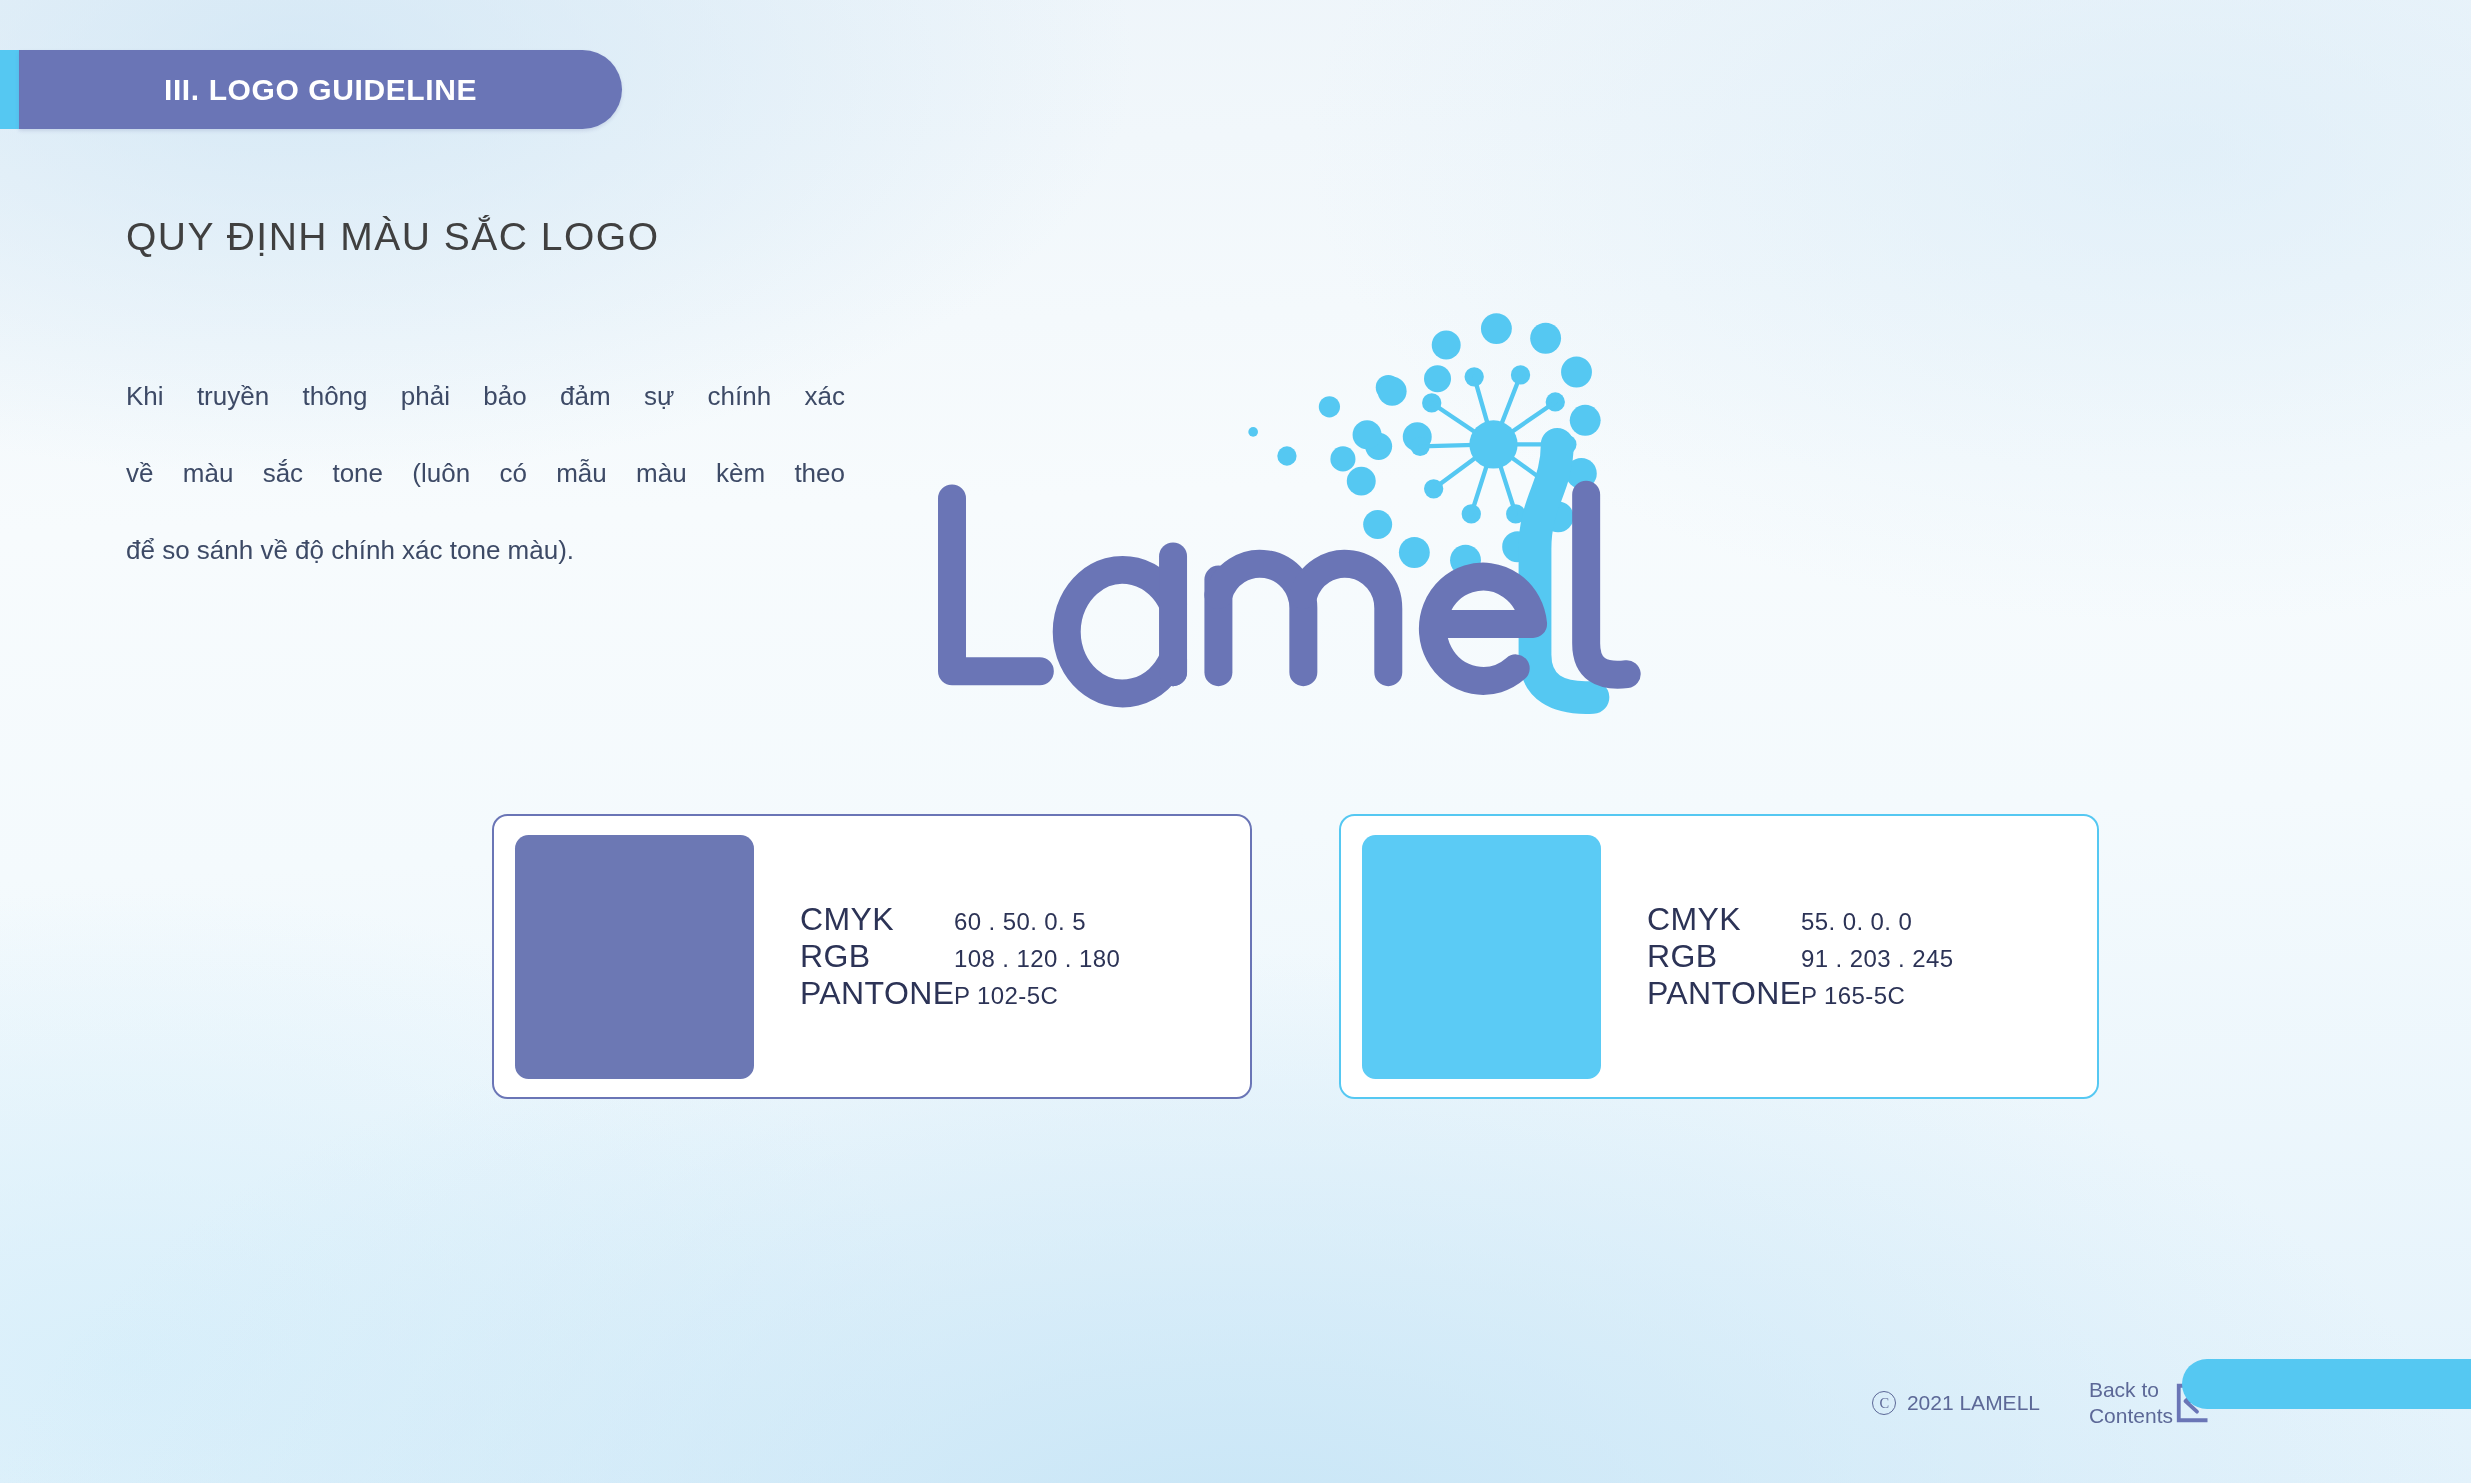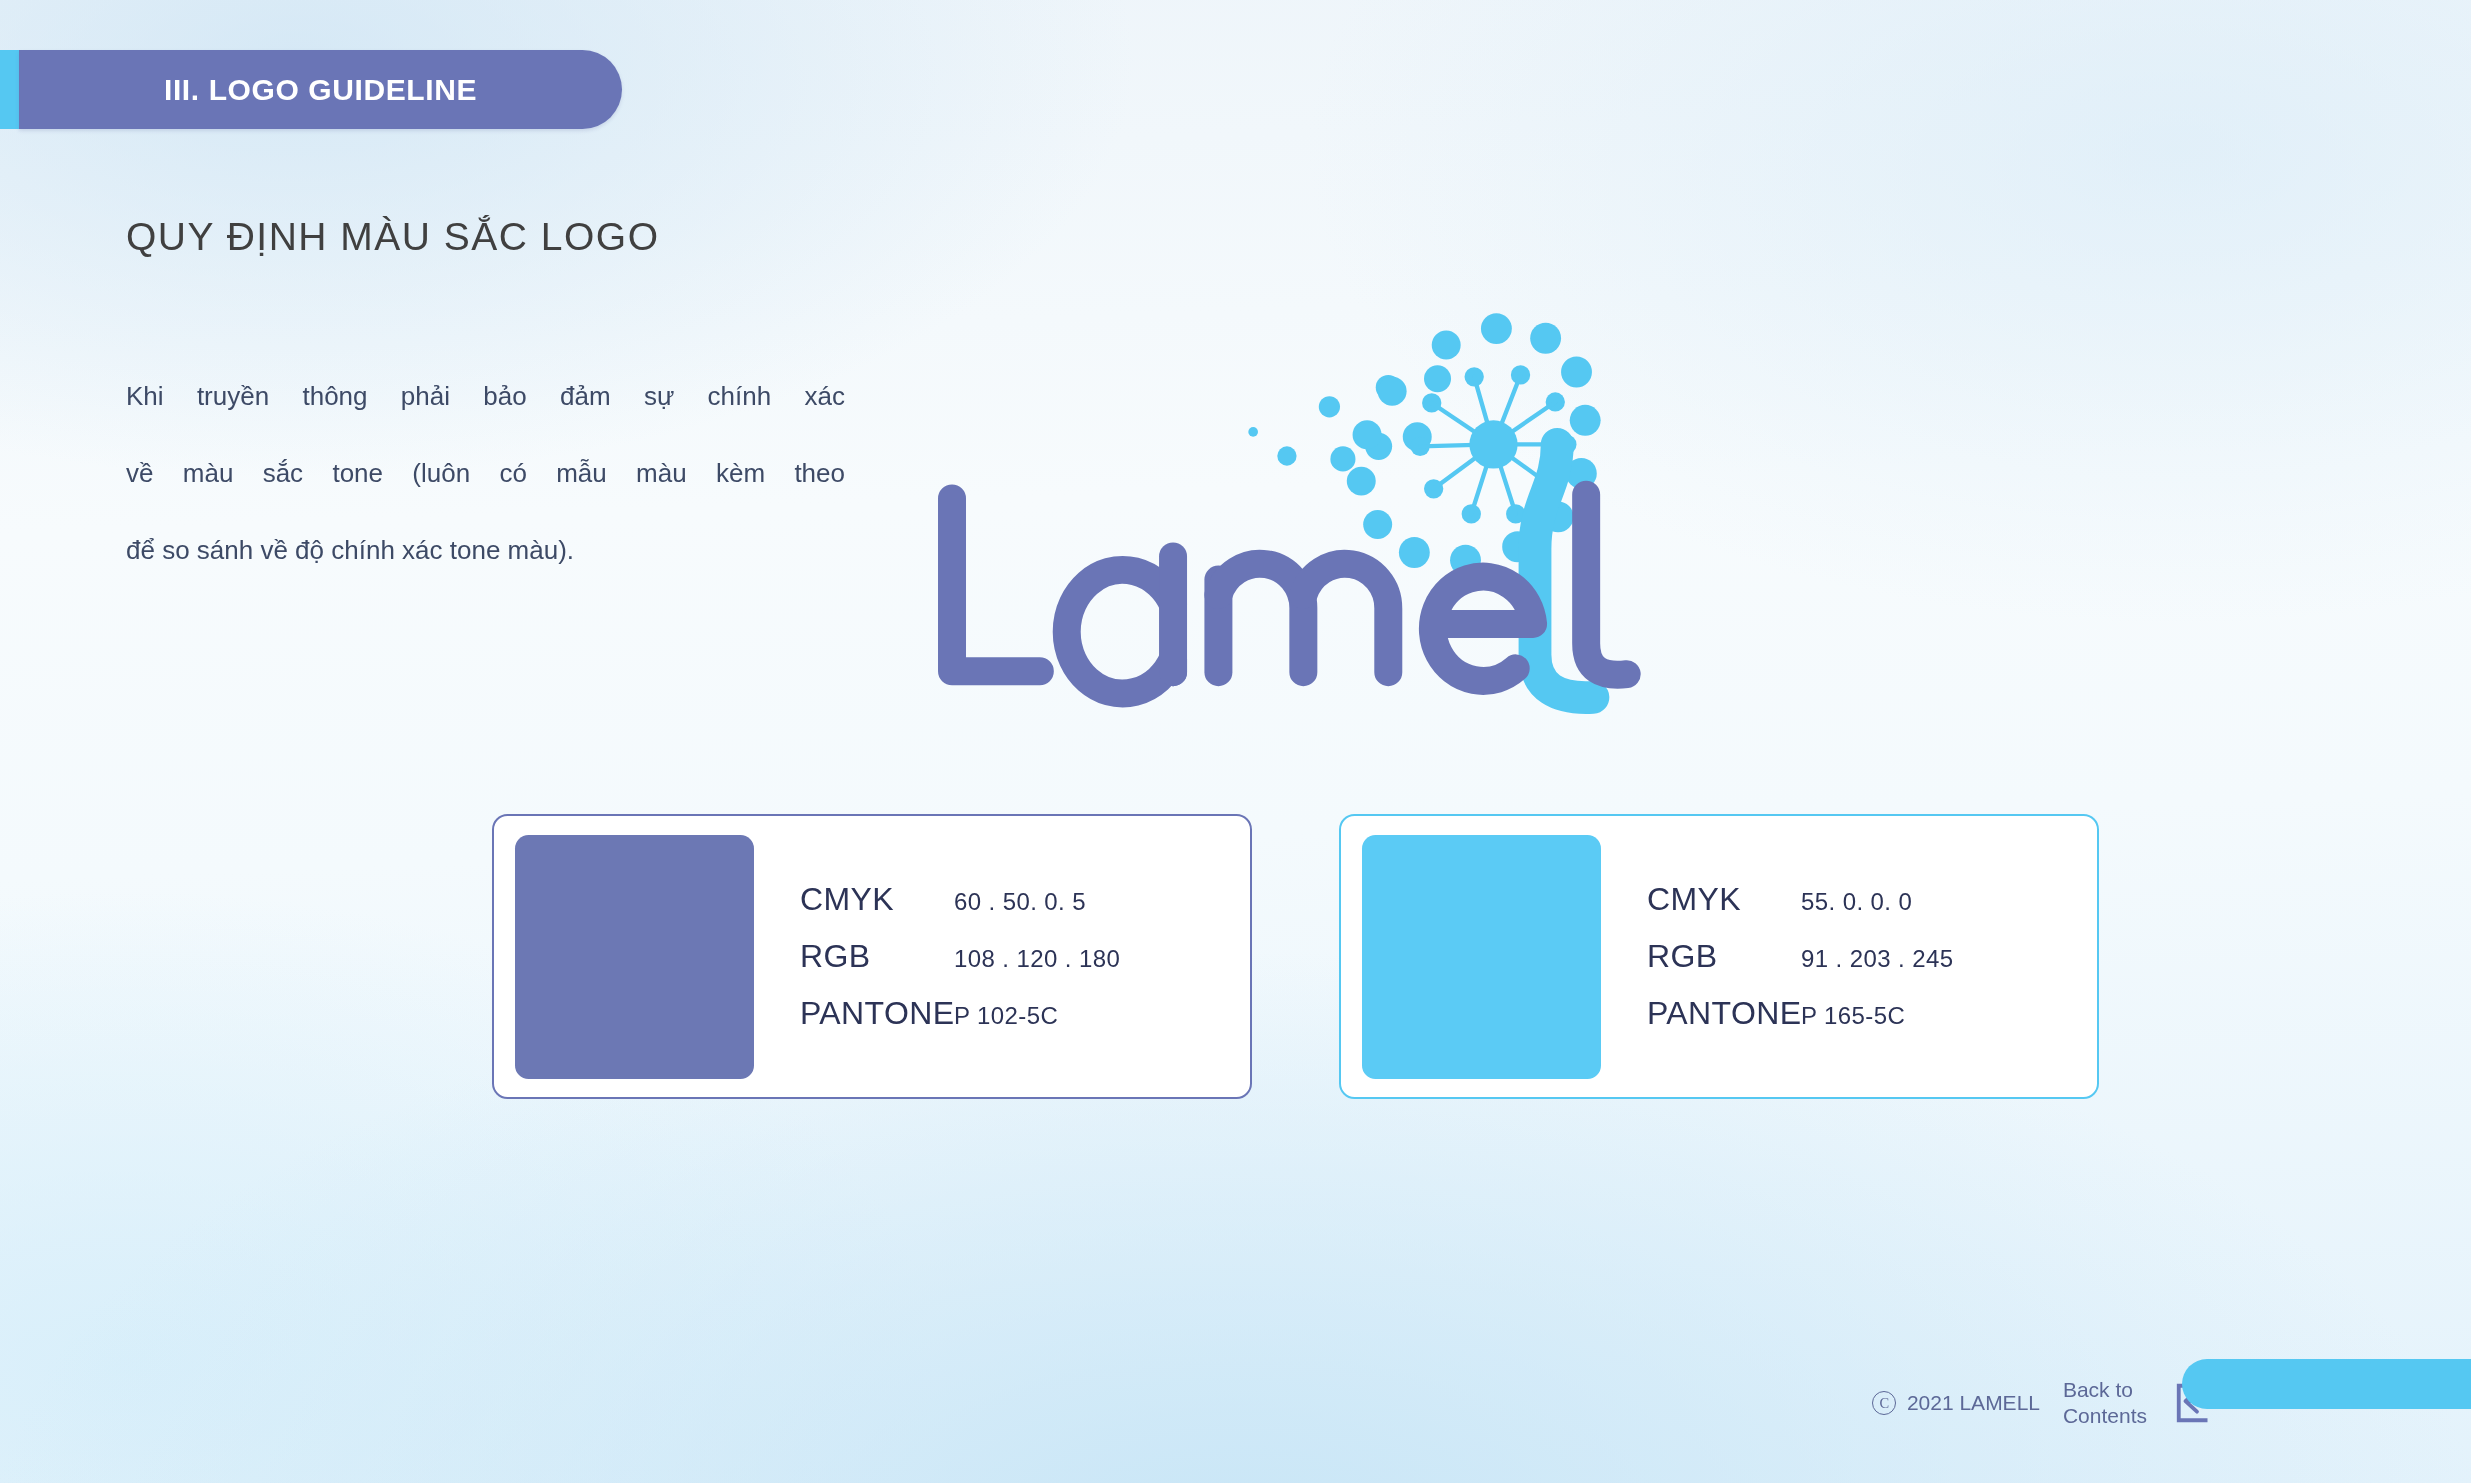--- a/index.html
+++ b/index.html
@@ -103,21 +103,20 @@
     width:239px; height:244px;
     border-radius:13.5px;
     margin-left:21px;
     flex:none;
   }
   .spec-table {
     margin-left:46px;
     display:flex;
     flex-direction:column;
     justify-content:center;
-    gap:20px;
   }
   .spec-row { display:flex; align-items:baseline; }
   .spec-label {
     color:#2c3356;
     font-size:32px;
     font-weight:400;
     letter-spacing:0.4px;
   }
   .spec-value {
     color:#2c3356;
@@ -141,21 +140,21 @@
     width:24px; height:24px;
     border:1.9px solid #5c6897;
     border-radius:50%;
     display:flex; align-items:center; justify-content:center;
     font-size:14.5px; line-height:1;
     font-family:"Liberation Serif", serif;
     flex:none;
   }
   #back-to-contents {
     position:absolute; right:253px; bottom:54px;
-    display:flex; align-items:center; gap:26px;
+    display:flex; align-items:center; gap:0;
     cursor:pointer;
   }
   #back-to-contents-label {
     color:#5c6897;
     font-size:21px;
     line-height:26px;
     text-align:left;
     white-space:pre-line;
   }
   #back-icon { width:46px; height:46px; flex:none; }

